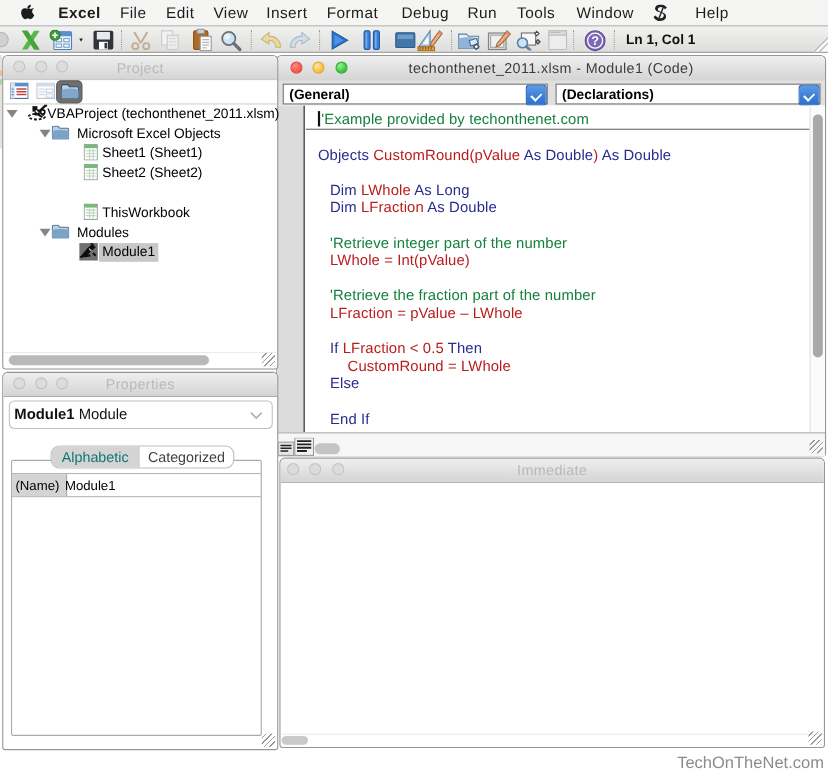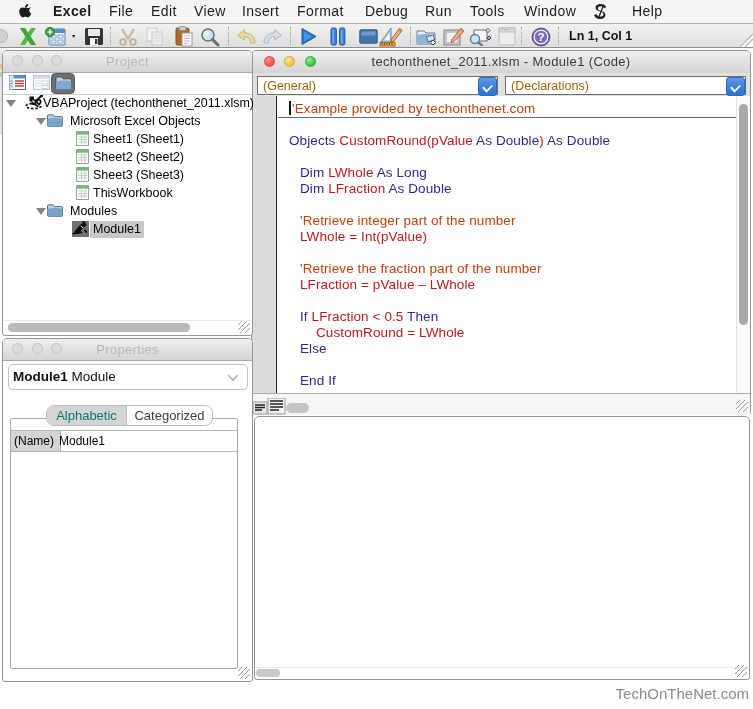--- a/index.html
+++ b/index.html
@@ -33,25 +33,25 @@
  background:repeating-linear-gradient(135deg,transparent 0 2.5px,#9a9a9a 2.5px 3.5px)}
 
 .thumb{position:absolute;background:#b9b9b9;border-radius:5px}
 
 .trow{position:absolute;height:18px;font-size:12.5px;color:#000;white-space:pre}
 .tri{position:absolute;width:0;height:0;border-left:5px solid transparent;
  border-right:5px solid transparent;border-top:7px solid #848484}
 
 .cl{position:absolute;font-size:13.5px;white-space:pre;letter-spacing:0.1px}
 .k{color:#2b2b8e}
-.c{color:#c2410c}
+.c{color:#15803d}
 .n{color:#b91c1c}
 
 .combo{position:absolute;height:19px;background:#fff;border:1px solid #6e6e6e;box-sizing:border-box}
-.combo span{position:absolute;left:5px;top:1.5px;font-size:12.5px;font-weight:normal;color:#a16207}
+.combo span{position:absolute;left:5px;top:1.5px;font-size:12.5px;font-weight:bold;color:#000000}
 .combo i{position:absolute;right:0;top:0;width:17px;height:17px;border-radius:3px;
  background:linear-gradient(#5d9be5 0%,#3c80d8 55%,#2f72d2 100%);
  border:0.5px solid #2d66be}
 .combo i:after{content:"";position:absolute;left:4px;top:4.5px;width:7px;height:6px;
  border-left:2.3px solid #fff;border-bottom:2.3px solid #fff;transform:rotate(-45deg) scale(1,0.8)}
 
 .sheeticon{position:absolute;width:13px;height:15px}
 </style>
 </head>
 <body>
@@ -266,20 +266,26 @@
    <path d="M2 7h10M2 9.5h10M2 12h7" stroke="#222" stroke-width="1.5"></path>
    <rect x="15" y="0" width="17" height="16" fill="#f2f2f2" stroke="#9a9a9a"></rect>
    <path d="M17 3h13M17 6h13M17 9h13M17 12h9" stroke="#222" stroke-width="1.7"></path>
   </svg>
   <div class="thumb" style="left:34px;top:9px;width:23px;height:10px;background:#c4c4c4"></div>
   <div class="grip" style="right:2px;bottom:3px"></div>
  </div>
 </div>
 
 <div class="win" id="immwin" style="left:254px;top:416px;width:496px;height:264px">
+ <div class="tbar">
+  <span class="tl" style="left:6px"></span>
+  <span class="tl" style="left:26px"></span>
+  <span class="tl" style="left:47px"></span>
+  <span class="ttl">Immediate</span>
+ </div>
  <div class="abs" style="left:0;top:250px;width:494px;border-top:1px solid #ececec"></div>
  <div class="abs" style="left:1px;top:252px;width:24px;height:8px;background:#c9c9c9;border-radius:4px"></div>
  <div class="grip" style="right:2px;bottom:2px"></div>
 </div>
 
 <div class="win" id="projwin" style="left:2px;top:50px;width:251px;height:286px">
  <div class="tbar">
   <span class="tl" style="left:9px"></span>
   <span class="tl" style="left:29px"></span>
   <span class="tl" style="left:48px"></span>
@@ -337,26 +343,20 @@
           <use href="#sheet"></use>
         </svg>
    <span class="abs" style="left:90px;top:2px">Sheet1 (Sheet1)</span>
   </div>
   <div class="trow" style="left:0;top:54px;width:249px">
    <svg class="sheeticon" style="left:73px;top:1px" width="13" height="15" viewBox="0 0 13 15">
           <use href="#sheet"></use>
         </svg>
    <span class="abs" style="left:90px;top:2px">Sheet2 (Sheet2)</span>
   </div>
-  <div class="trow" style="left:0;top:72px;width:249px">
-   <svg class="sheeticon" style="left:73px;top:1px" width="13" height="15" viewBox="0 0 13 15">
-          <use href="#sheet"></use>
-        </svg>
-   <span class="abs" style="left:90px;top:2px">Sheet3 (Sheet3)</span>
-  </div>
   <div class="trow" style="left:0;top:90px;width:249px">
    <svg class="sheeticon" style="left:73px;top:1px" width="13" height="15" viewBox="0 0 13 15">
           <use href="#sheet"></use>
         </svg>
    <span class="abs" style="left:90px;top:2px">ThisWorkbook</span>
   </div>
 
   <div class="trow" style="left:0;top:108px;width:249px">
    <i class="tri" style="left:33px;top:6px"></i>
    <svg class="abs" style="left:44px;top:2px" width="16" height="13" viewBox="0 0 16 13">

